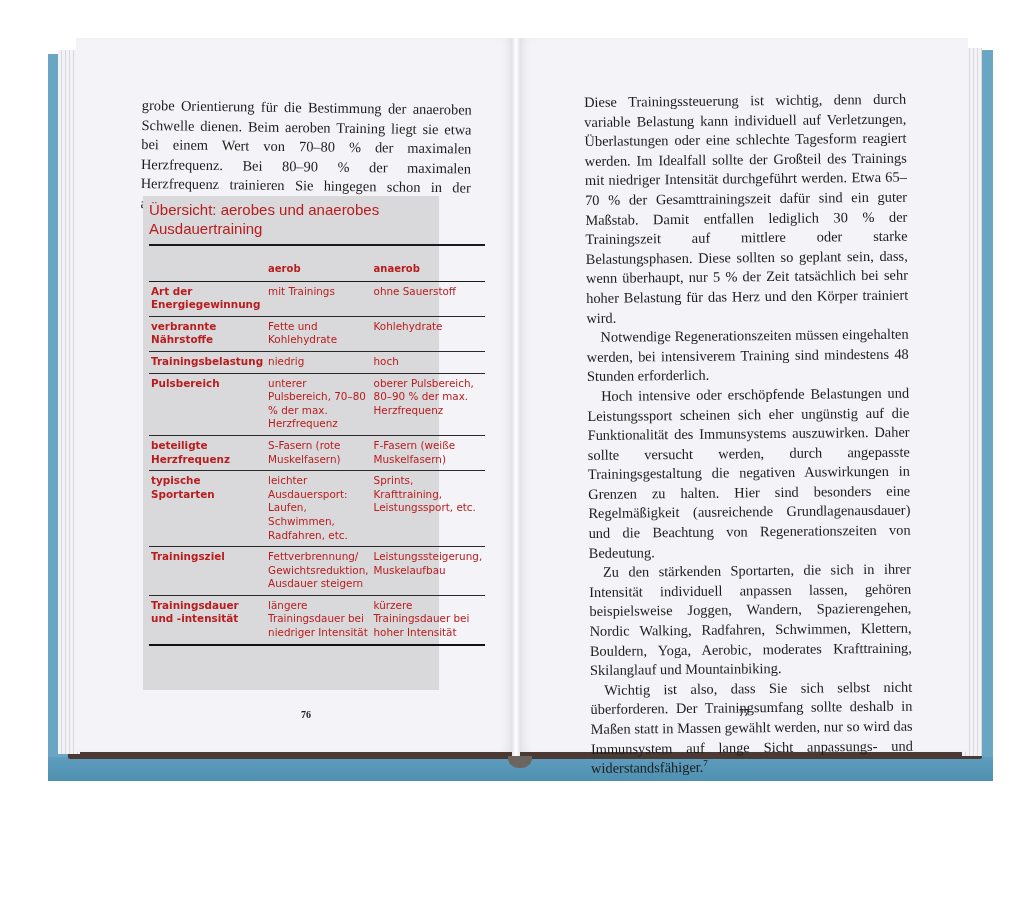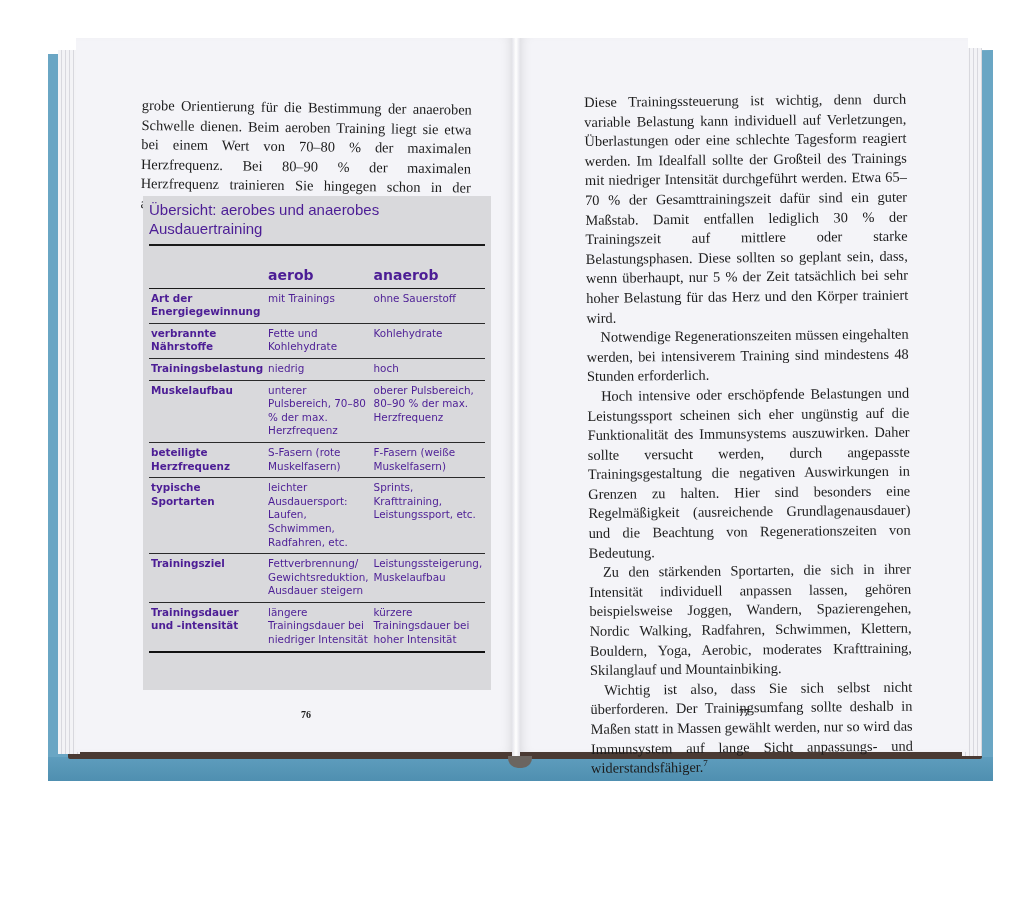--- a/index.html
+++ b/index.html
@@ -40,35 +40,35 @@
     position: absolute; font-size: 14.4px; line-height: 19.6px; color: #1c1c1c;
     text-align: justify;
   }
   .body-text p { margin: 0; }
   .body-text p.indent { text-indent: 14px; }
   .left-text { left: 142px; top: 96px; width: 330px; transform: rotate(0.8deg); transform-origin: left top; }
   .right-text { left: 584px; top: 93px; width: 322px; transform: rotate(-0.6deg); transform-origin: left top; }
 
   
   .overview-box {
-    position: absolute; left: 143px; top: 196px; width: 348px; height: 494px;
+    position: absolute; left: 143px; top: 196px; width: 296px; height: 494px;
     background: #d9d9dc;
-    font-family: "DejaVu Sans", sans-serif; color: #4c1d95;
+    font-family: "DejaVu Sans", sans-serif; color: #b91c1c;
   }
   .overview-title {
     position: absolute; left: 6px; top: 4px; width: 310px;
     font-family: "Liberation Sans", sans-serif; font-size: 15px; line-height: 19px;
   }
   .overview-table {
     position: absolute; left: 6px; top: 48px; width: 314px; border-collapse: collapse;
     font-size: 10.4px; line-height: 13.6px;
   }
   .overview-table th, .overview-table td { text-align: left; vertical-align: top; padding: 3px 3px 4px 2px; }
   .overview-table thead tr { border-top: 2px solid #1a1a1a; border-bottom: 1.5px solid #1a1a1a; }
-  .overview-table thead th { padding-top: 23px; padding-bottom: 5px; font-weight: bold; font-size: 14px; margin-top: 31px; }
+  .overview-table thead th { padding-top: 16px; padding-bottom: 5px; font-weight: bold; font-size: 10px; margin-top: 31px; }
   .overview-table tbody tr { border-bottom: 1.5px solid #2a2a2a; }
   .overview-table tbody tr:last-child { border-bottom: 2.5px solid #111; }
   .overview-table .rowhead { font-weight: bold; width: 82px; }
   .overview-table .c1 { width: 114px; }
   .page-number {
     position: absolute; font-family: Liberation Serif, serif; font-weight: bold; font-size: 10px; color: #1a1a1a;
   }
   .pn-left { left: 301px; top: 709px; }
   .pn-right { left: 739px; top: 707px; }
   sup { font-size: 9px; line-height: 0; }
@@ -111,21 +111,21 @@
         <td class="rowhead">verbrannte Nährstoffe</td>
         <td class="c1">Fette und Kohlehydrate</td>
         <td>Kohlehydrate</td>
       </tr>
       <tr>
         <td class="rowhead">Trainingsbelastung</td>
         <td class="c1">niedrig</td>
         <td>hoch</td>
       </tr>
       <tr>
-        <td class="rowhead">Muskelaufbau</td>
+        <td class="rowhead">Pulsbereich</td>
         <td class="c1">unterer Pulsbereich, 70–80 % der max. Herzfrequenz</td>
         <td>oberer Pulsbereich, 80–90 % der max. Herzfrequenz</td>
       </tr>
       <tr>
         <td class="rowhead">beteiligte Herzfrequenz</td>
         <td class="c1">S-Fasern (rote Muskelfasern)</td>
         <td>F-Fasern (weiße Muskelfasern)</td>
       </tr>
       <tr>
         <td class="rowhead">typische Sportarten</td>

